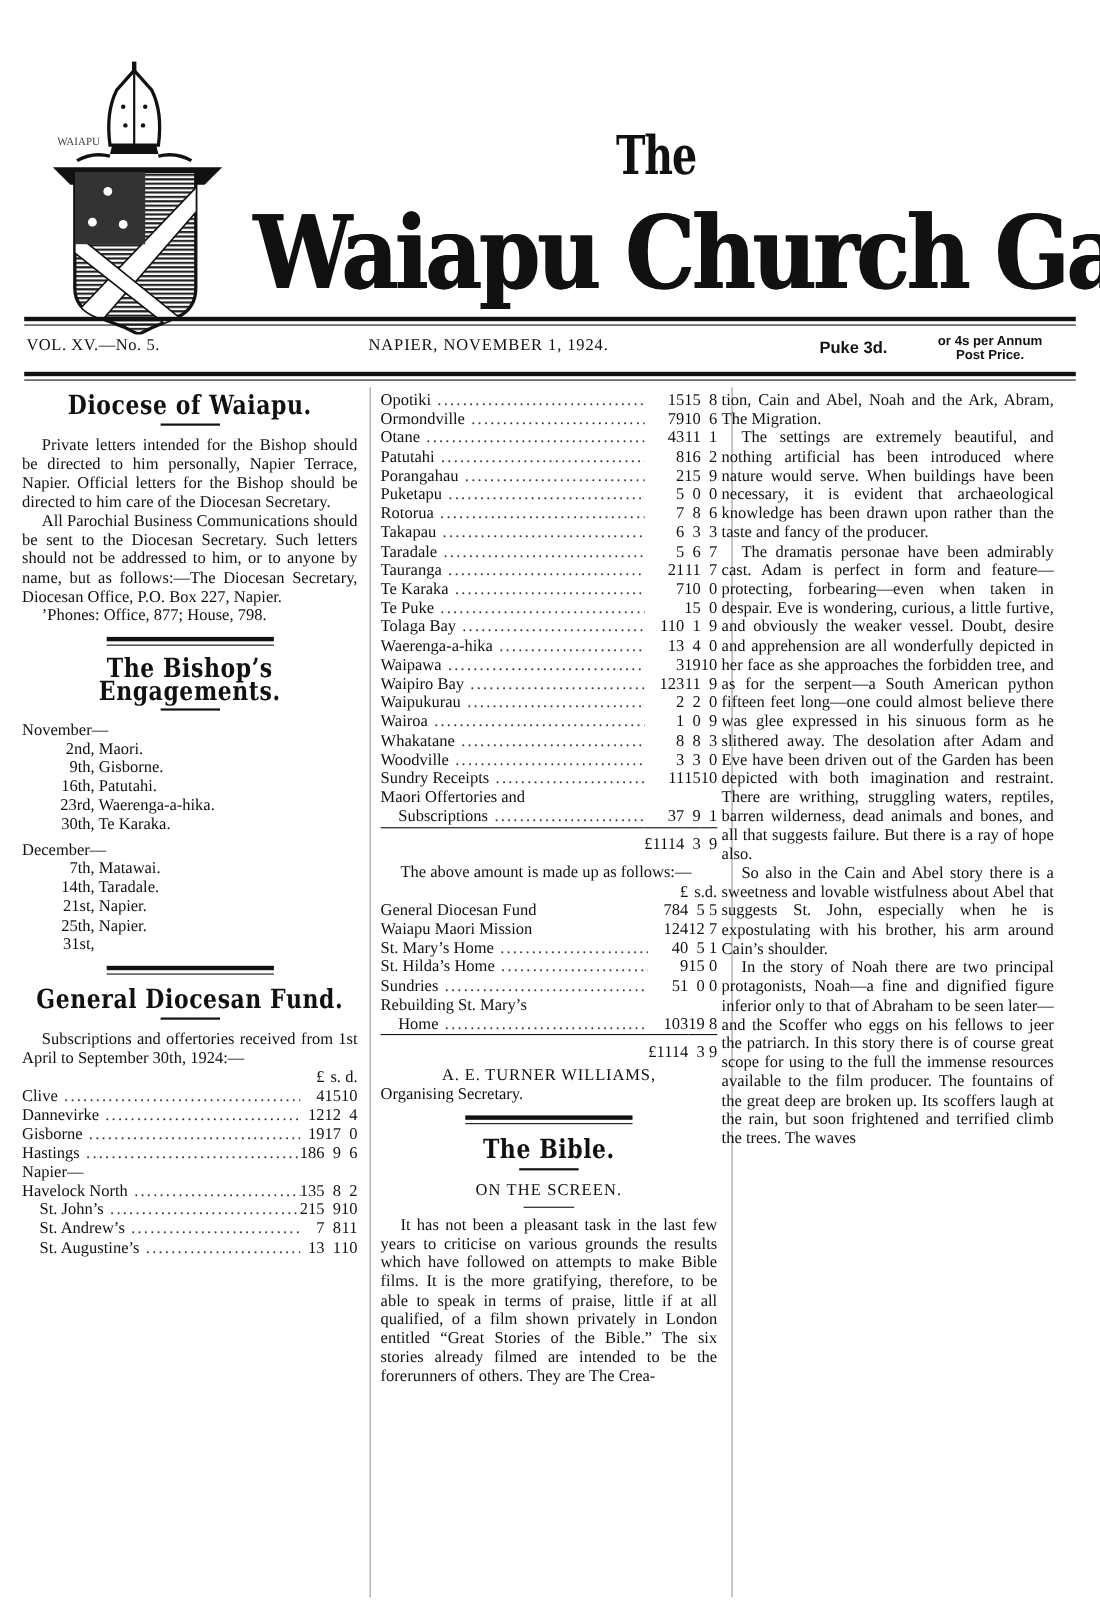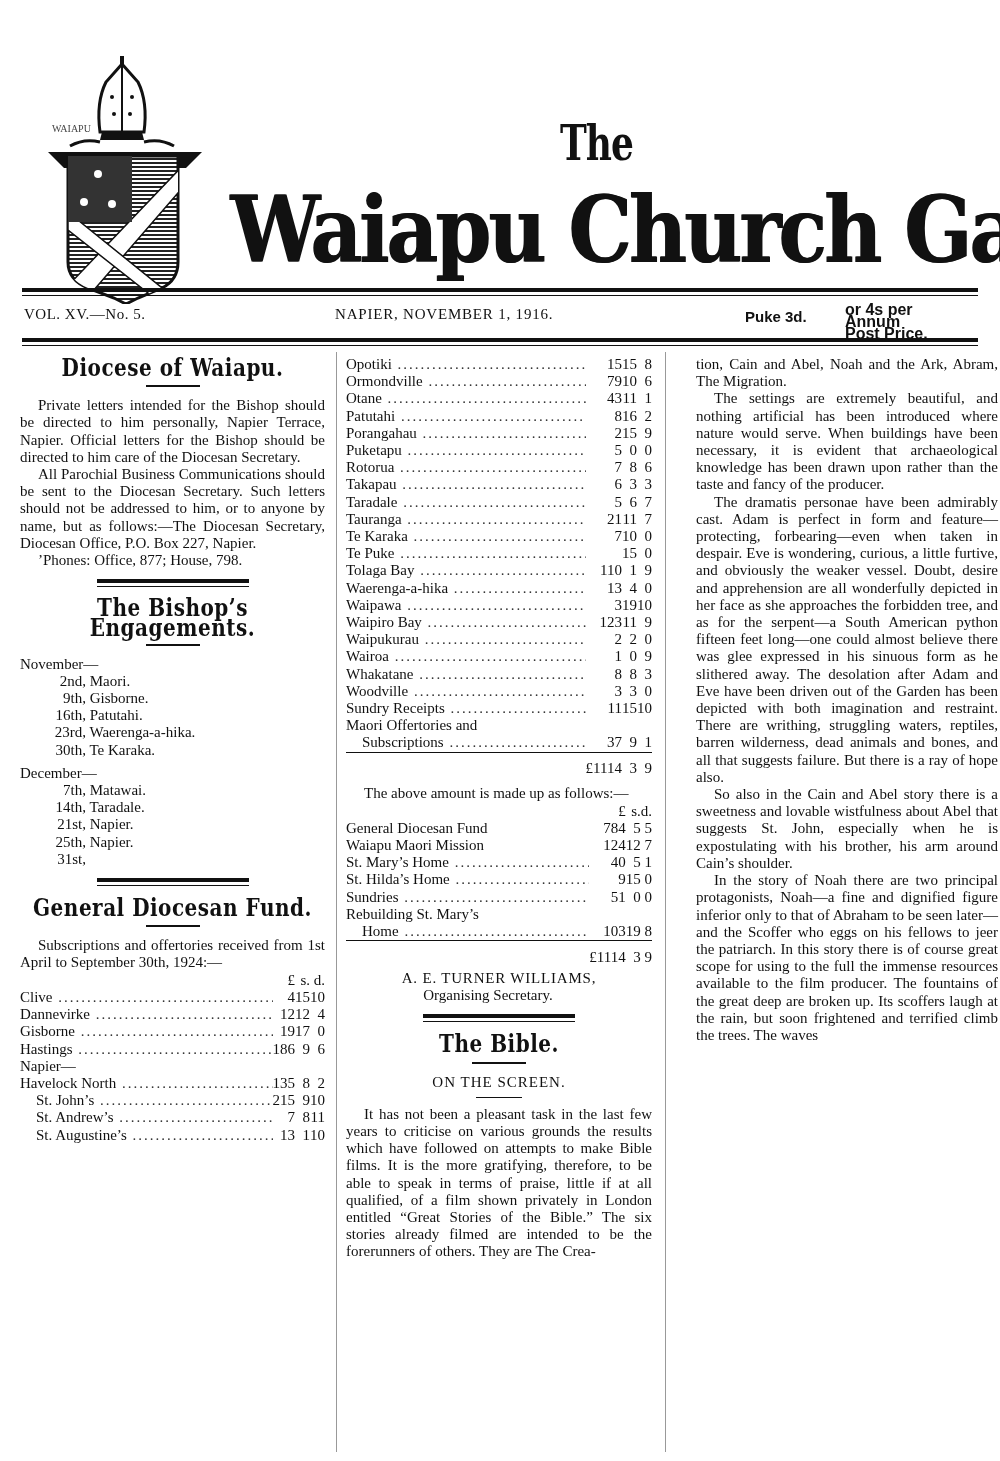--- a/index.html
+++ b/index.html
@@ -21,27 +21,27 @@
       text-shadow: 1px 0 0 #111;
     }
 
     .rule-thick { position: absolute; left: 22px; width: 956px; background: #111; }
 
     
     .infoline { position: absolute; left: 0; top: 300px; width: 1000px; height: 34px; font-size: 15px; }
     .infoline .vol { position: absolute; left: 24px; top: 6px; letter-spacing: 0.5px; }
     .infoline .date { position: absolute; left: 335px; top: 6px; letter-spacing: 0.8px; }
     .infoline .price { position: absolute; left: 745px; top: 8px; font-family: "Liberation Sans", sans-serif; font-weight: bold; font-size: 15px; }
-    .infoline .annum { position: absolute; left: 845px; top: 4px; font-family: "Liberation Sans", sans-serif; font-weight: bold; font-size: 16px; line-height: 12px; text-align: left; width: 110px; }
+    .infoline .annum { position: absolute; left: 845px; top: 4px; font-family: "Liberation Sans", sans-serif; font-weight: bold; font-size: 12px; line-height: 12px; text-align: center; width: 110px; }
 
     
     .col { position: absolute; top: 356px; font-size: 15px; line-height: 17.2px; }
     .col-left { left: 20px; width: 305px; }
     .col-mid { left: 346px; width: 306px; }
-    .col-right { left: 696px; width: 302px; }
+    .col-right { left: 656px; width: 302px; }
     .col-divider { position: absolute; top: 352px; width: 1px; height: 1100px; background: #999; }
 
     .heading {
       text-align: center; font-family: "DejaVu Serif", serif; font-weight: bold;
       font-size: 20px; letter-spacing: 0.5px; transform: scaleY(1.2); margin: 4px 0 4px;
     }
     .short-rule { width: 54px; height: 2px; background: #111; margin: 8px auto 10px; }
     .double-rule { width: 152px; margin: 10px auto 14px; }
     .double-rule .a { height: 4px; background: #111; }
     .double-rule .b { height: 1px; background: #111; margin-top: 3px; }
@@ -62,21 +62,21 @@
     table.money td.name .dots { color: #333; letter-spacing: 2px; }
     table.money td.num { text-align: right; }
     table.money td.l { width: 42px; }
     table.money td.s { width: 26px; }
     table.money td.p { width: 26px; }
     table.money td.indent { padding-left: 16px; }
     .total-rule td { border-top: 1px solid #111; height: 8px; }
     .money-head td { text-align: right; }
 
     .sign1 { text-align: center; letter-spacing: 0.8px; margin-top: 4px; }
-    .sign2 { text-align: center; padding-right: 22px; }
+    .sign2 { text-align: left; padding-right: 22px; }
   </style>
 </head>
 <body>
 
 <div class="masthead">
   <svg class="crest" viewBox="0 0 200 262">
 
     <path d="M100 22 L84 40 Q74 60 78 90 L122 90 Q126 60 116 40 Z" fill="#fff" stroke="#111" stroke-width="3"></path>
     <path d="M100 22 L100 90" stroke="#111" stroke-width="2"></path>
     <circle cx="90" cy="55" r="2" fill="#111"></circle>
@@ -117,21 +117,21 @@
 
   <div class="title-the">The</div>
   <div class="title-main">Waiapu Church Gazette.</div>
 </div>
 
 <div class="rule-thick" style="top:288px;height:4px;"></div>
 <div class="rule-thick" style="top:295px;height:1px;"></div>
 
 <div class="infoline">
   <span class="vol">VOL. XV.—No. 5.</span>
-  <span class="date">NAPIER, NOVEMBER 1, 1916.</span>
+  <span class="date">NAPIER, NOVEMBER 1, 1924.</span>
   <span class="price">Puke 3d.</span>
   <span class="annum">
     <span>or 4s per Annum</span><br>
     <span>Post Price.</span>
   </span>
 </div>
 <div class="rule-thick" style="top:338px;height:4px;"></div>
 <div class="rule-thick" style="top:345px;height:1px;"></div>
 
 <div class="col-divider" style="left:336px;"></div>

